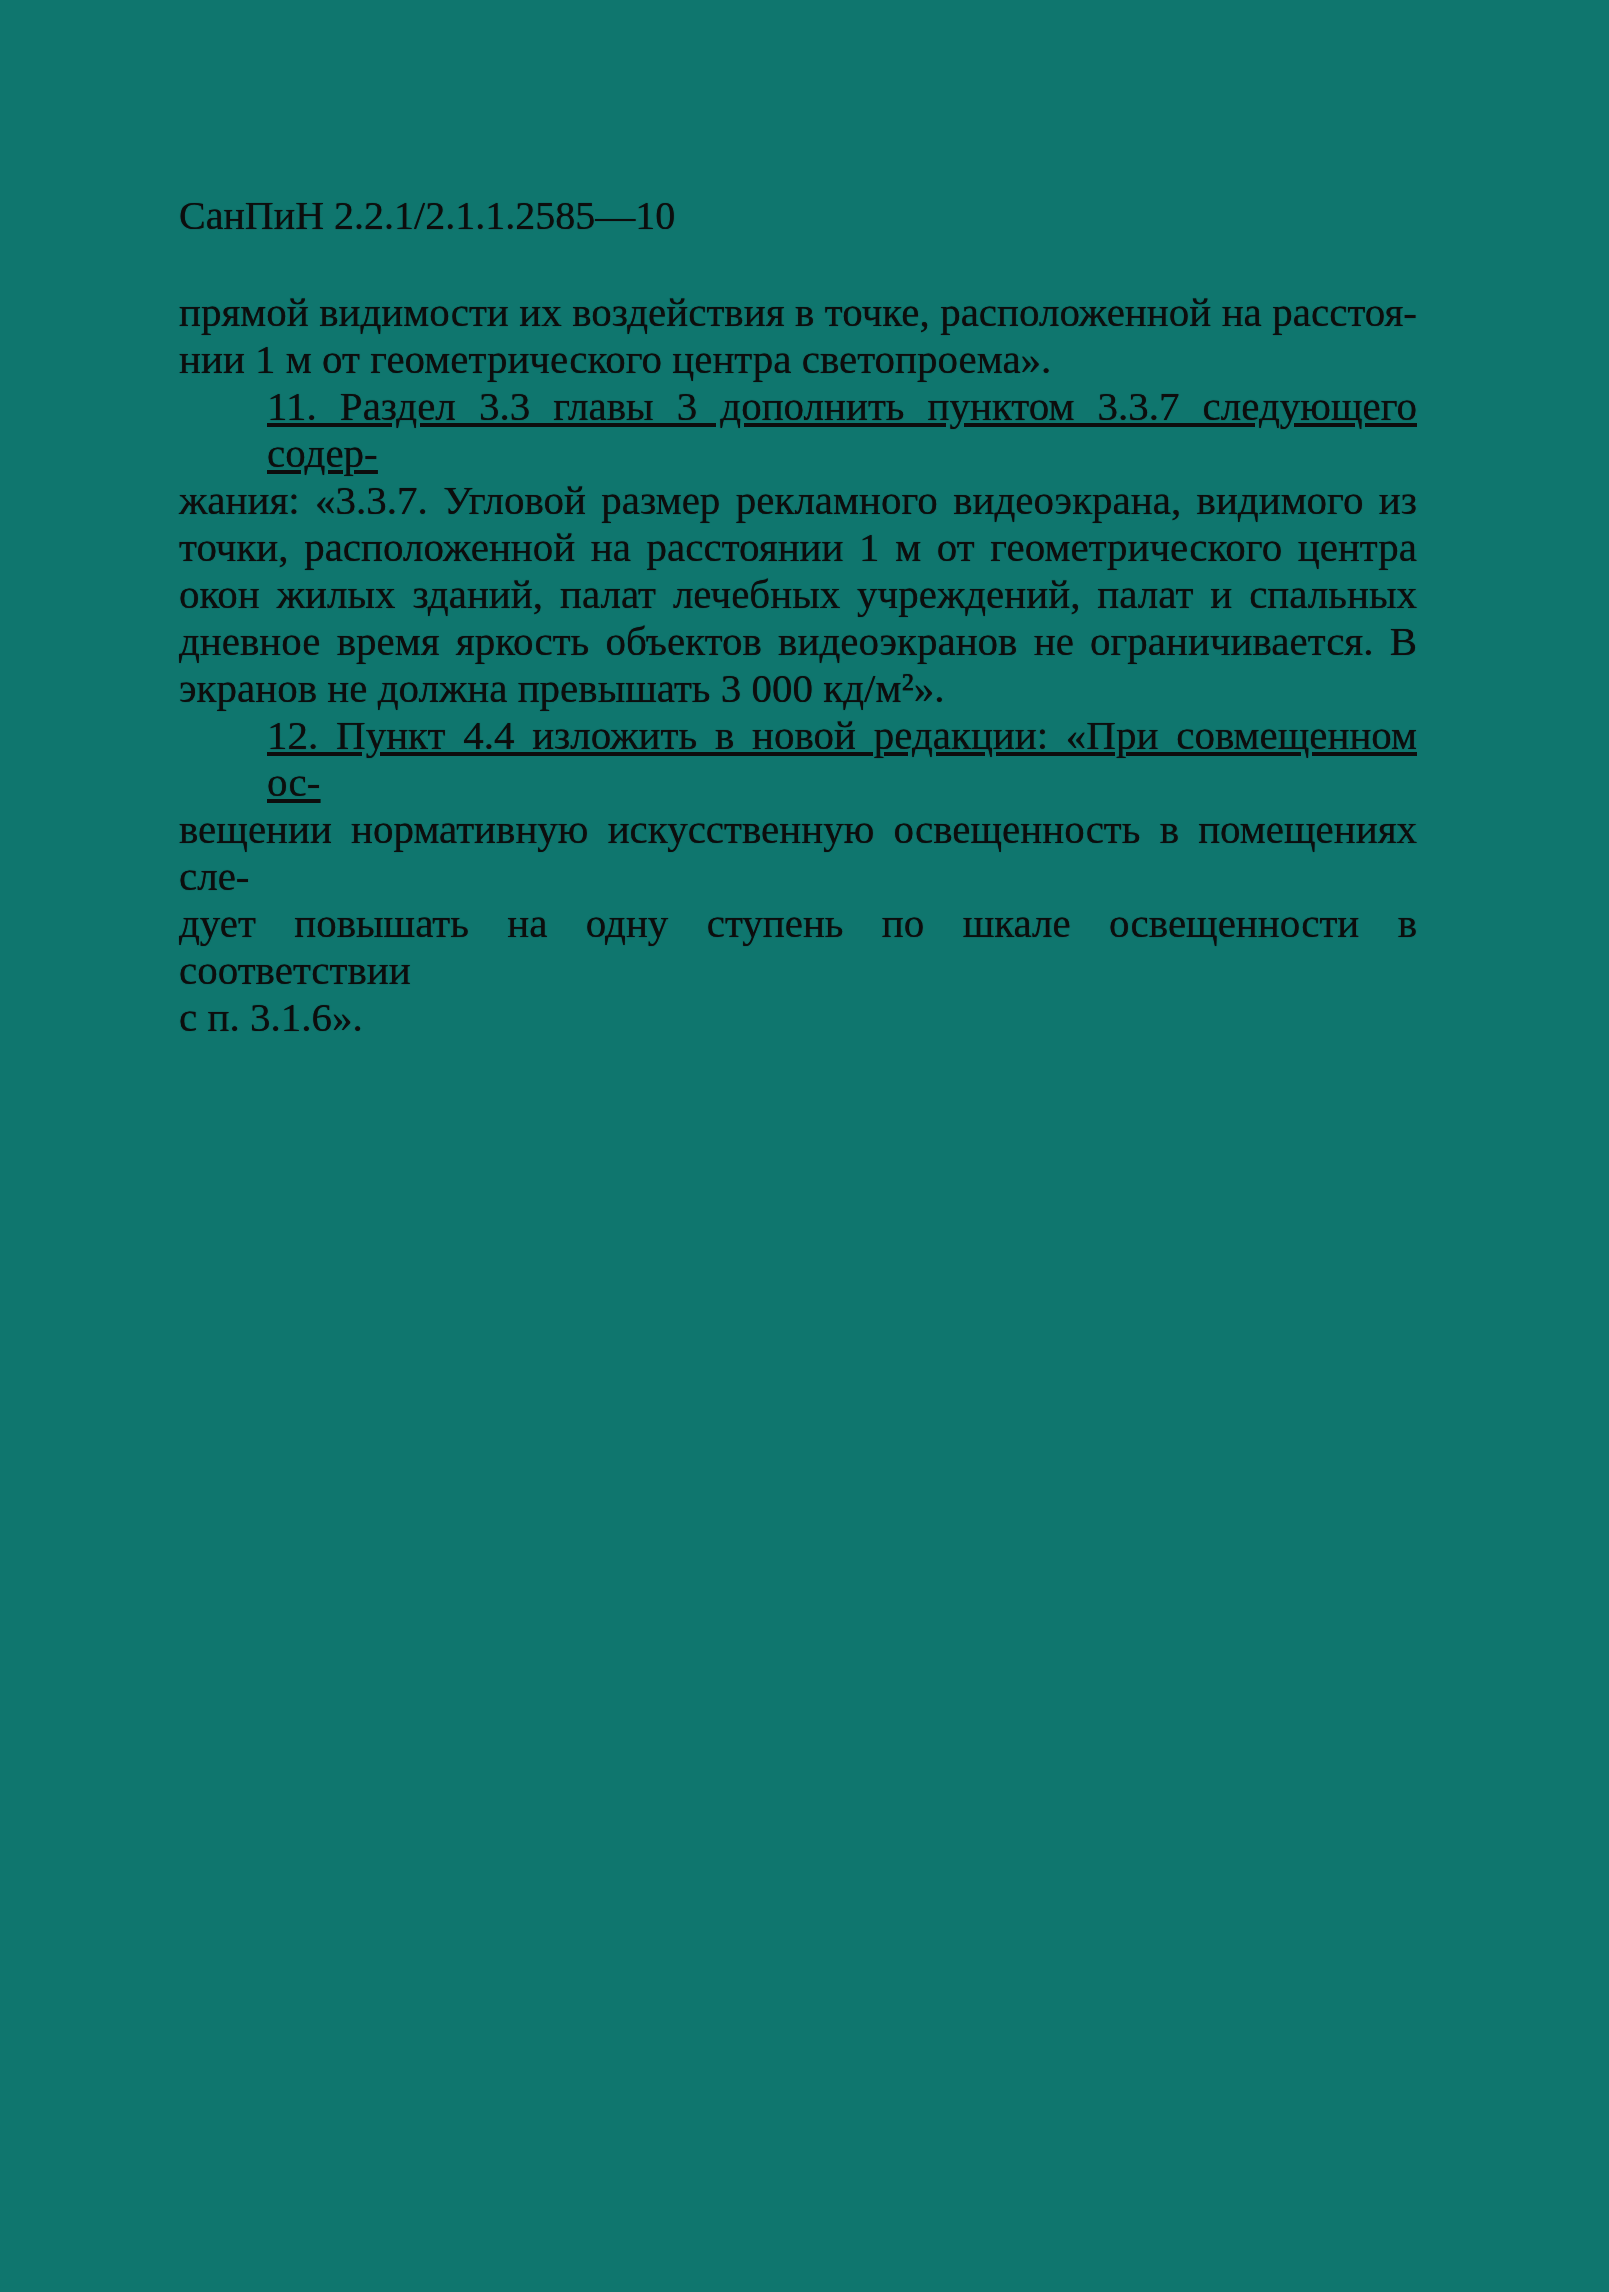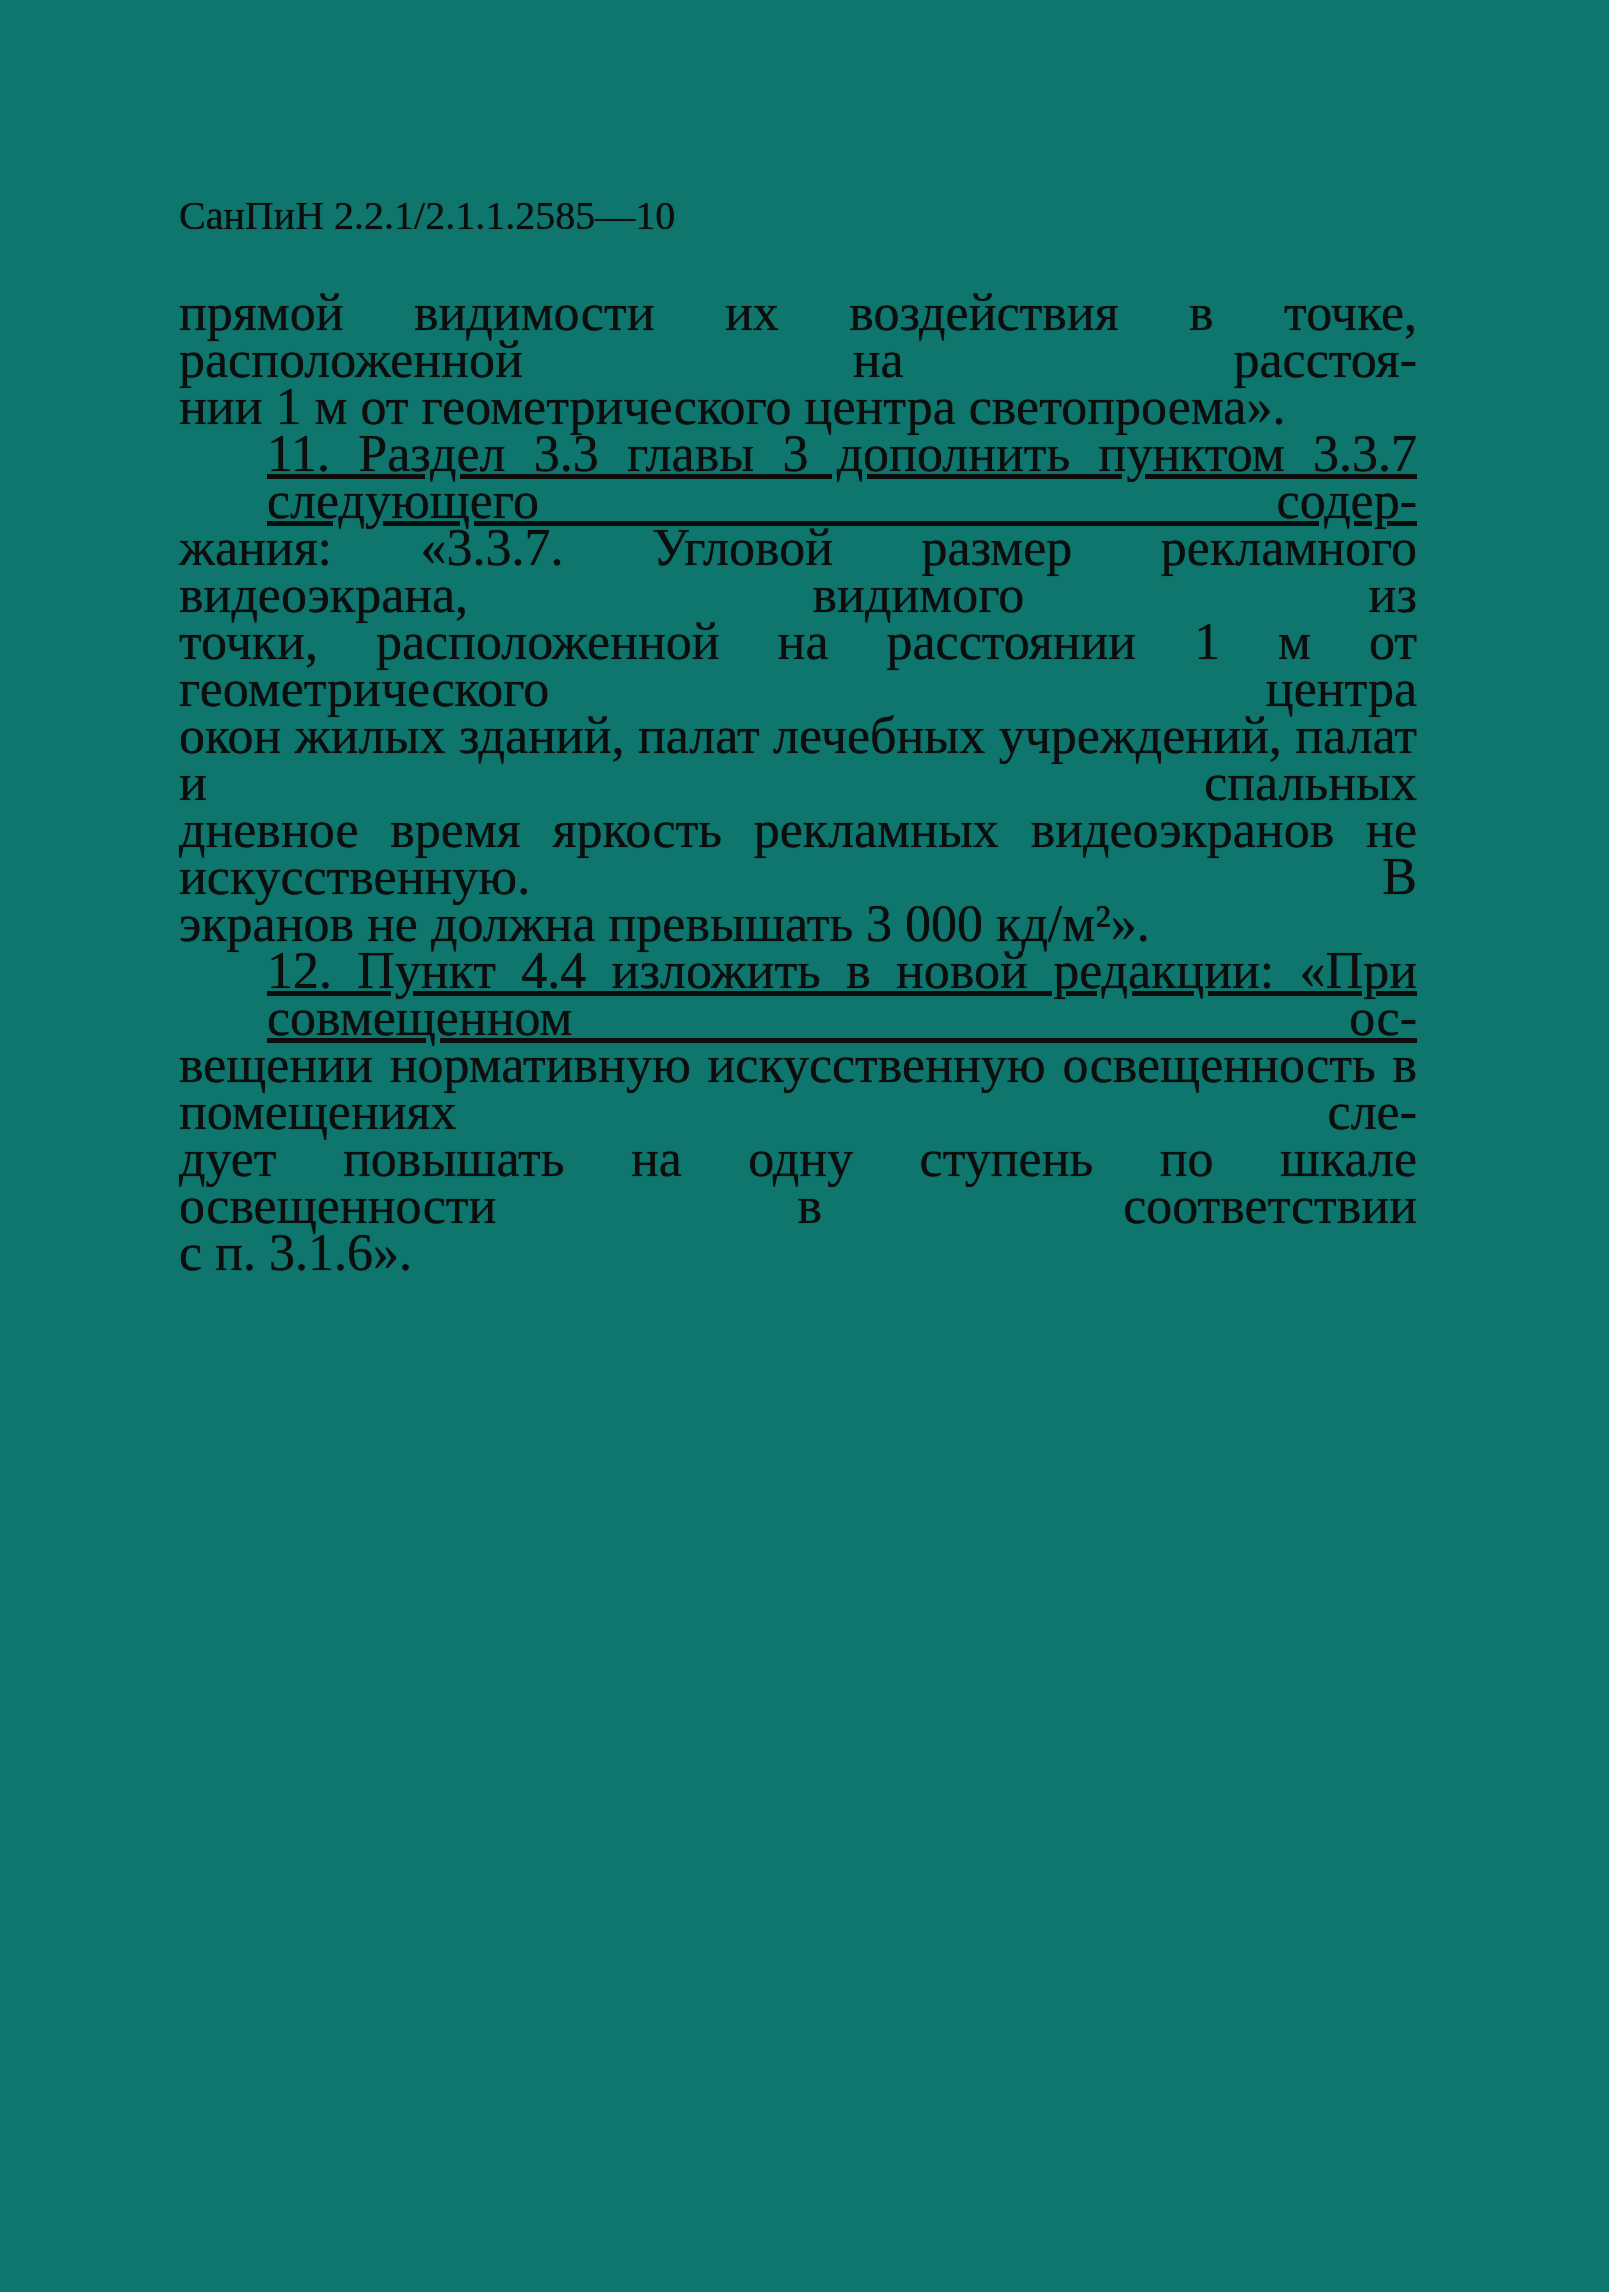--- a/index.html
+++ b/index.html
@@ -31,21 +31,21 @@
     color: #0d0d0d;
     text-shadow: 0 0 0.9px rgba(0,0,0,0.75);
     white-space: nowrap;
   }
   .doc-body {
     position: absolute;
     left: 179px;
     top: 289px;
     width: 1238px;
     color: #0d0d0d;
-    font-size: 52px;
+    font-size: 41px;
     line-height: 47px;
     text-shadow: 0 0 0.9px rgba(0,0,0,0.75);
   }
   .line {
     width: 100%;
     box-sizing: border-box;
   }
   .line.jline {
     text-align: justify;
     text-align-last: justify;
@@ -65,21 +65,21 @@
 
 <div class="page">
   <div class="doc-header">СанПиН 2.2.1/2.1.1.2585—10</div>
   <div class="doc-body">
       <div class="line jline">прямой видимости их воздействия в точке, расположенной на расстоя-</div>
       <div class="line lline">нии 1 м от геометрического центра светопроема».</div>
       <div class="line jline indent">11. Раздел 3.3 главы 3 дополнить пунктом 3.3.7 следующего содер-</div>
       <div class="line jline">жания: «3.3.7. Угловой размер рекламного видеоэкрана, видимого из</div>
       <div class="line jline">точки, расположенной на расстоянии 1 м от геометрического центра</div>
       <div class="line jline">окон жилых зданий, палат лечебных учреждений, палат и спальных</div>
-      <div class="line jline">дневное время яркость рекламных видеоэкранов не искусственную. В</div>
+      <div class="line jline">дневное время яркость объектов видеоэкранов не ограничивается. В</div>
       <div class="line lline">экранов не должна превышать 3 000 кд/м²».</div>
       <div class="line jline indent">12. Пункт 4.4 изложить в новой редакции: «При совмещенном ос-</div>
       <div class="line jline">вещении нормативную искусственную освещенность в помещениях сле-</div>
       <div class="line jline">дует повышать на одну ступень по шкале освещенности в соответствии</div>
       <div class="line lline">с п. 3.1.6».</div>
     </div>
 </div>
 
 
 </body></html>

